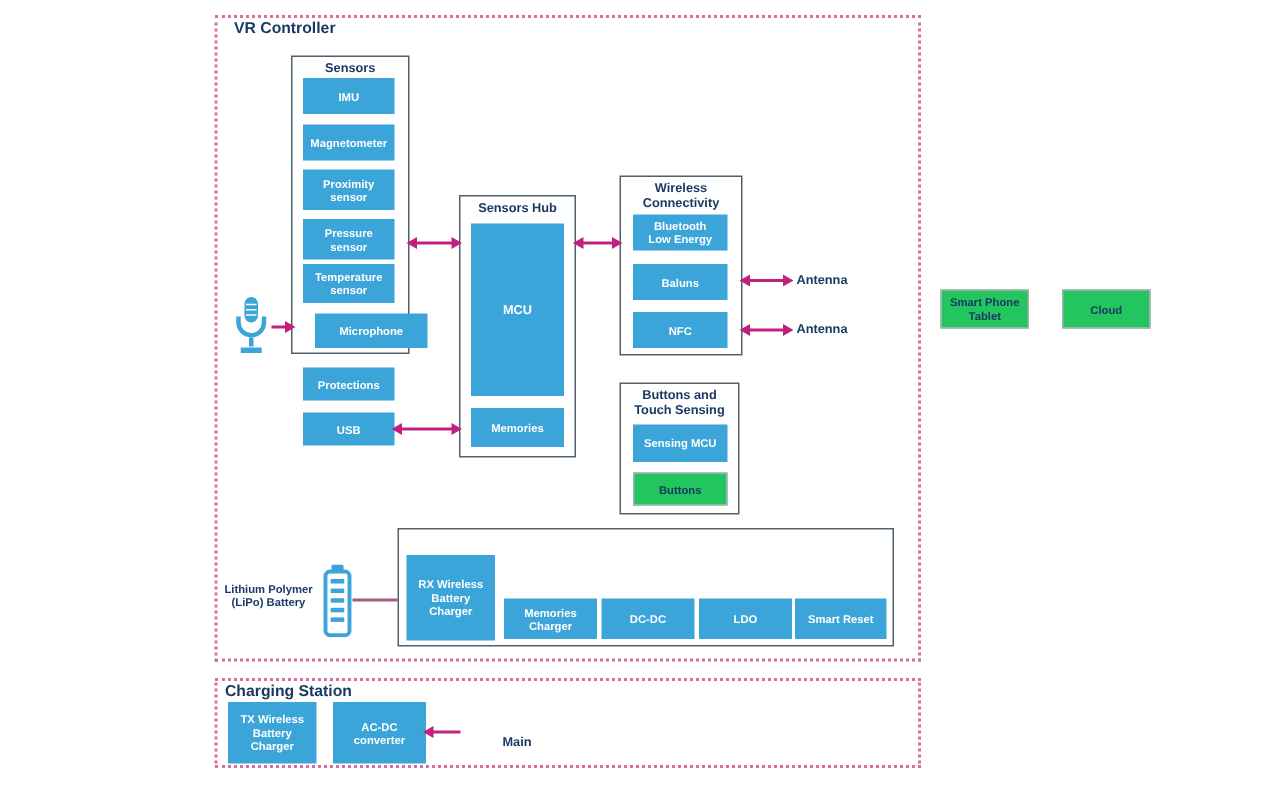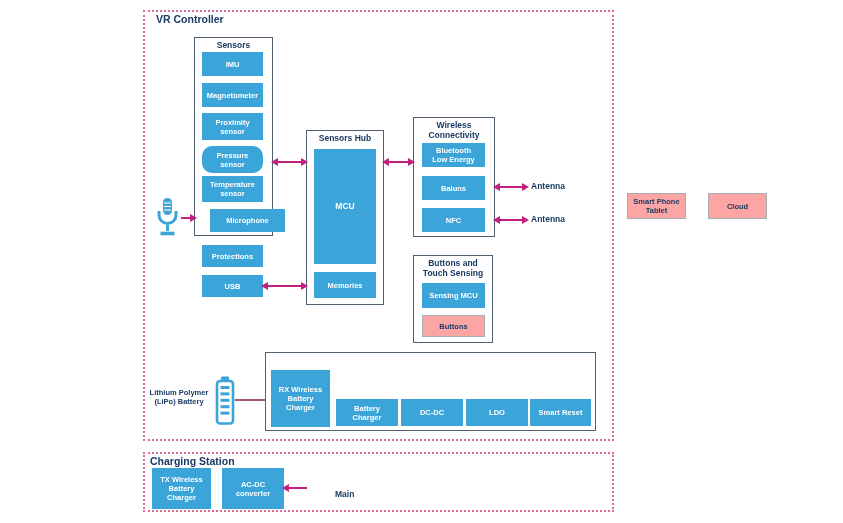--- a/index.html
+++ b/index.html
@@ -3,21 +3,21 @@
 <meta charset="utf-8">
 <style>
   html,body{margin:0;padding:0;background:#ffffff;}
   .canvas{position:relative;width:843px;height:523px;background:#fff;
           font-family:"Liberation Sans",sans-serif;overflow:hidden;}
   .abs{position:absolute;box-sizing:border-box;}
   .dotbox{border:2px dotted #da6d9e;background:transparent;}
   .outline{background:#fff;border:1.5px solid #51606f;}
   .blue{background:#3ba4d8;color:#ffffff;display:flex;align-items:center;justify-content:center;
         text-align:center;font-weight:bold;font-size:7.5px;line-height:1.2;}
-  .gray{background:#fca5a5;border:1px solid #a4aeb4;color:#1a3a63;display:flex;align-items:center;
+  .gray{background:#22c55e;border:1px solid #a4aeb4;color:#1a3a63;display:flex;align-items:center;
         justify-content:center;text-align:center;font-weight:bold;font-size:7.5px;line-height:1.2;}
   .t{color:#1a3a63;font-weight:bold;text-align:center;font-size:8.5px;line-height:1.15;}
   .big{font-size:10.5px;text-align:left;}
   .small{font-size:7.5px;}
   .harrow{position:absolute;height:2px;background:#c1207e;}
   .hl,.hr{position:absolute;width:0;height:0;border-top:4px solid transparent;border-bottom:4px solid transparent;}
   .hl{left:-4px;top:-3px;border-right:7px solid #c1207e;}
   .hr{right:-4px;top:-3px;border-left:7px solid #c1207e;}
   .pline{position:absolute;height:2px;background:#a35a7d;}
   svg{display:block;}
@@ -34,21 +34,21 @@
   <div class="abs t" style="left:194px;top:41px;width:79px;">Sensors</div>
   <div class="abs blue" style="left:202px;top:52px;width:61px;height:24px;">
     <span>IMU</span>
   </div>
   <div class="abs blue" style="left:202px;top:83px;width:61px;height:24px;">
     <span>Magnetometer</span>
   </div>
   <div class="abs blue" style="left:202px;top:113px;width:61px;height:27px;">
     <span style="width:40px;">Proximity sensor</span>
   </div>
-  <div class="abs blue" style="left:202px;top:146px;width:61px;height:27px;border-radius:10px;">
+  <div class="abs blue" style="left:202px;top:146px;width:61px;height:27px;">
     <span style="width:40px;">Pressure sensor</span>
   </div>
   <div class="abs blue" style="left:202px;top:176px;width:61px;height:26px;">
     <span style="width:50px;">Temperature sensor</span>
   </div>
   <div class="abs blue" style="left:210px;top:209px;width:75px;height:23px;">
     <span>Microphone</span>
   </div>
 
   <div class="abs blue" style="left:202px;top:245px;width:61px;height:22px;">
@@ -86,21 +86,21 @@
   </div>
   <div class="abs gray" style="left:422px;top:315px;width:63px;height:22px;">
     <span>Buttons</span>
   </div>
 
   <div class="abs outline" style="left:265px;top:352px;width:331px;height:79px;"></div>
   <div class="abs blue" style="left:271px;top:370px;width:59px;height:57px;">
     <span style="width:46px;">RX Wireless Battery Charger</span>
   </div>
   <div class="abs blue" style="left:336px;top:399px;width:62px;height:27px;">
-    <span style="width:40px;">Battery Charger</span>
+    <span style="width:40px;">Memories Charger</span>
   </div>
   <div class="abs blue" style="left:401px;top:399px;width:62px;height:27px;">
     <span>DC-DC</span>
   </div>
   <div class="abs blue" style="left:466px;top:399px;width:62px;height:27px;">
     <span>LDO</span>
   </div>
   <div class="abs blue" style="left:530px;top:399px;width:61px;height:27px;">
     <span>Smart Reset</span>
   </div>

